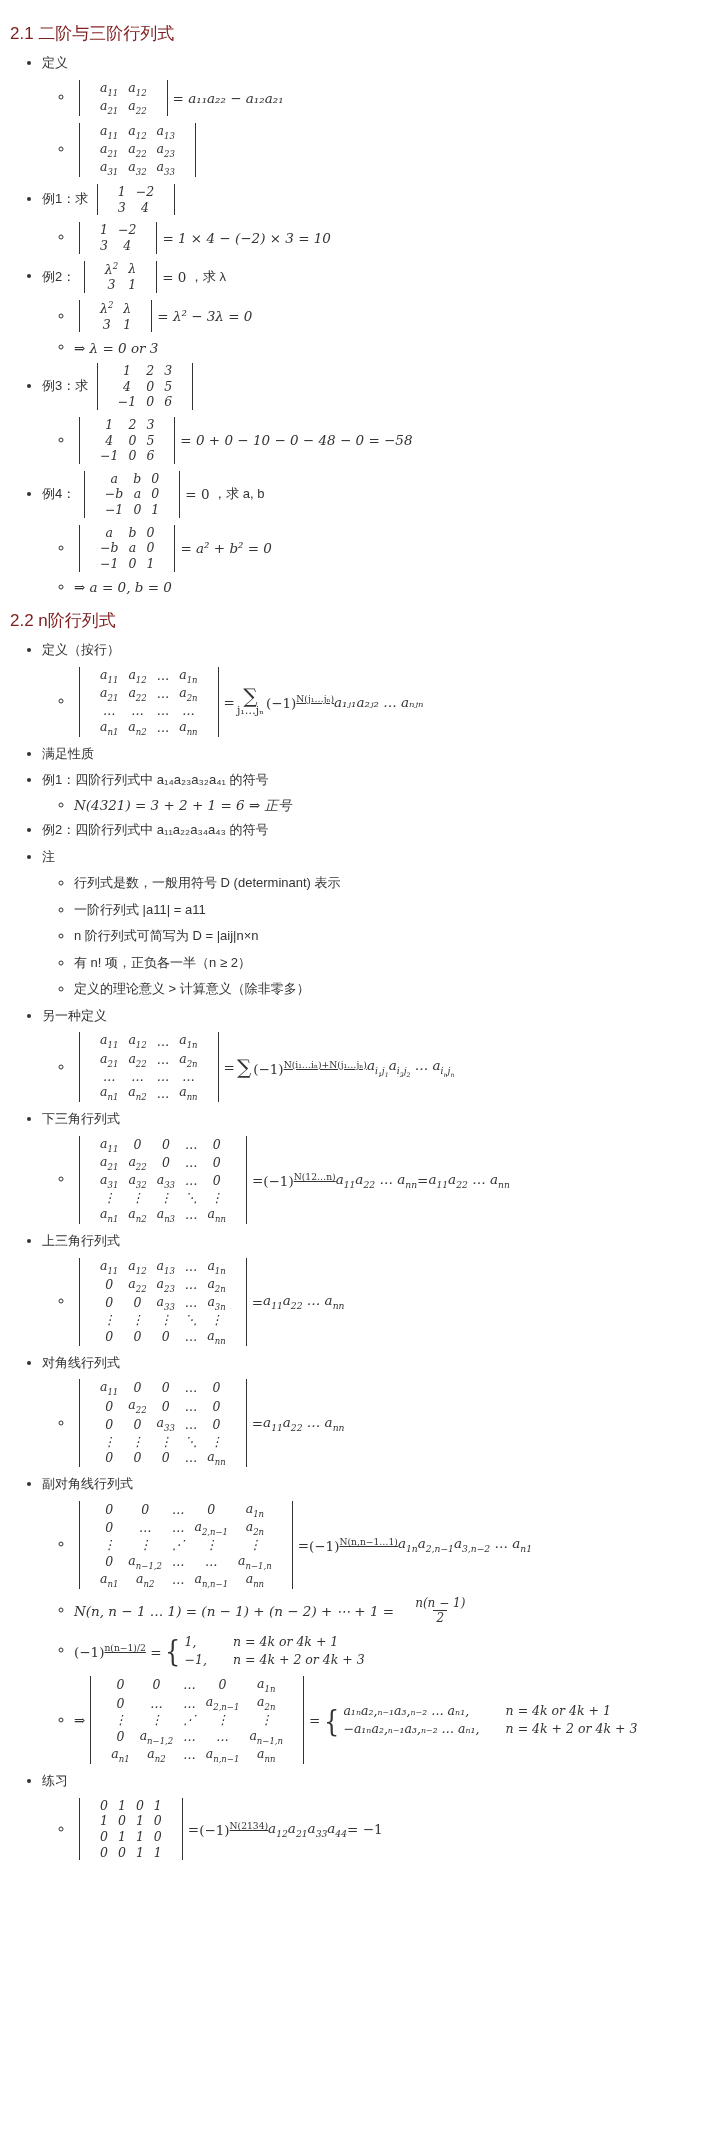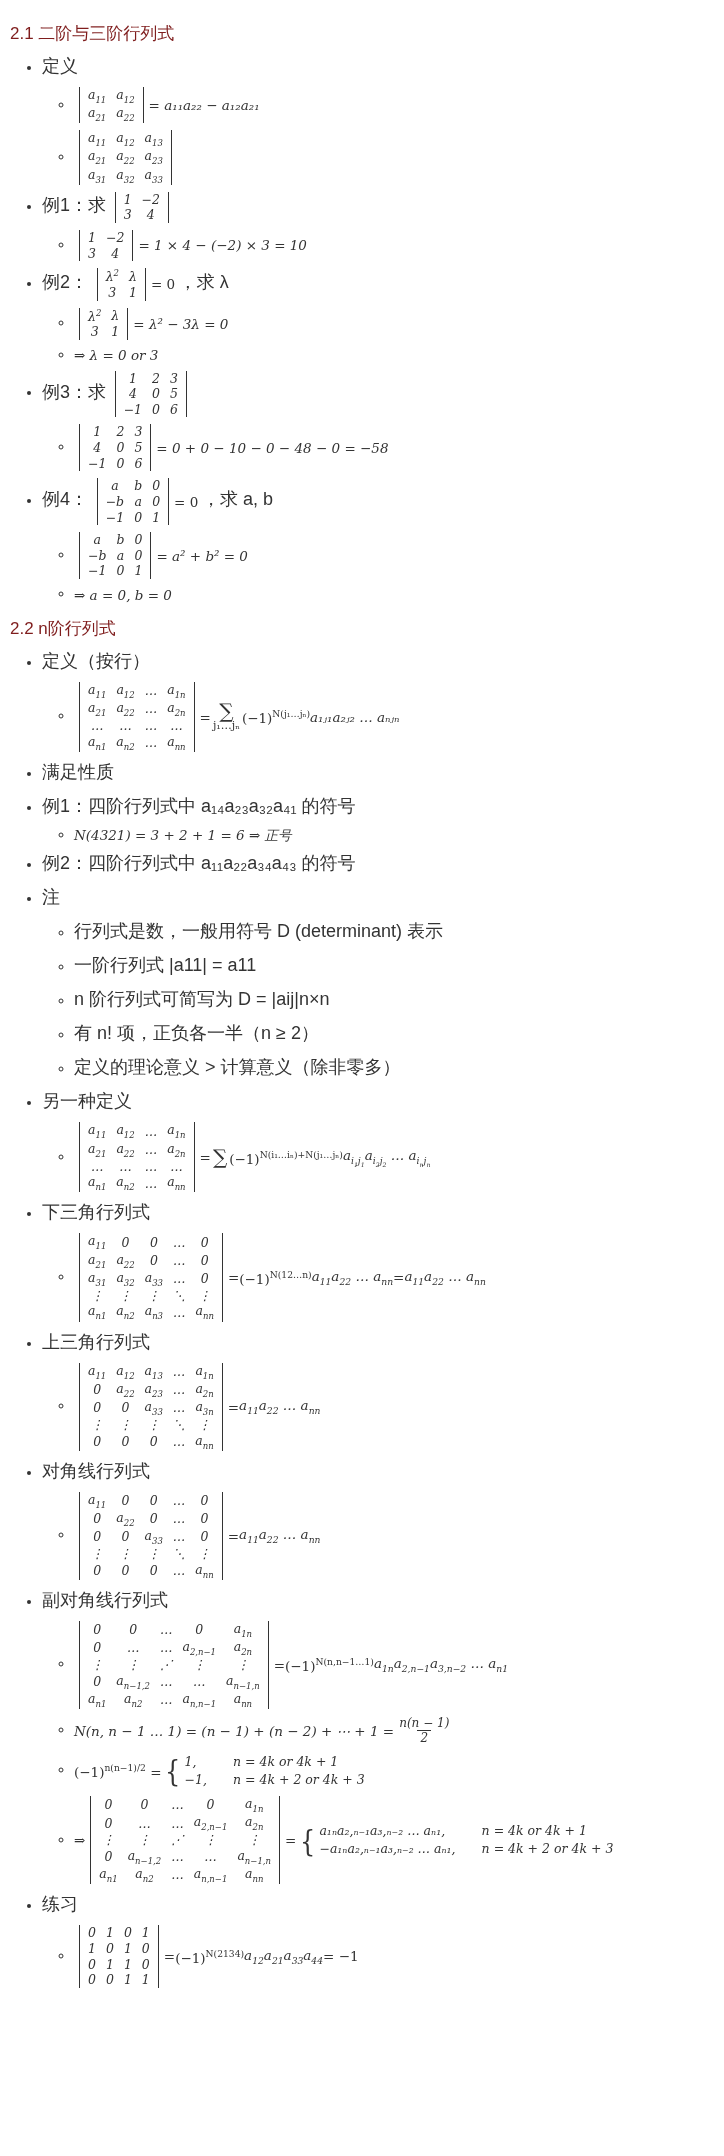--- a/index.html
+++ b/index.html
@@ -36,21 +36,21 @@
   }
   ul.lvl2 {
     margin: 4px 0 4px 0;
     padding-left: 32px;
     list-style-type: circle;
   }
   ul.lvl2 > li {
     margin: 7px 0;
   }
   .txt {
-    font-size: 18px;
+    font-size: 13px;
     line-height: 1.5;
   }
   
   .math {
     font-family: "DejaVu Serif", serif;
     font-style: italic;
     font-size: 13.5px;
     display: inline-flex;
     align-items: center;
     vertical-align: middle;
@@ -58,20 +58,21 @@
   }
   .math .up {
     font-style: normal;
   }
   
   .det {
     display: inline-flex;
     align-items: stretch;
     vertical-align: middle;
     margin: 0 2px;
+    gap: 12px;
   }
   .det .bar {
     width: 1px;
     background: #333;
     margin: 0 3px;
     align-self: stretch;
   }
   .det table {
     border-collapse: collapse;
     font-family: "DejaVu Serif", serif;
@@ -81,21 +82,21 @@
   .det td {
     padding: 0px 5px;
     text-align: center;
     white-space: nowrap;
     line-height: 1.25;
   }
   sub, sup {
     font-size: 0.68em;
     font-style: italic;
   }
-  .up sub, .up sup { font-style: normal; }
+  .up sub, .up sup { font-style: normal; text-decoration: underline; }
   
   .sum {
     display: inline-flex;
     flex-direction: column;
     align-items: center;
     font-style: normal;
     vertical-align: middle;
     margin: 0 2px;
   }
   .sum .big {
@@ -106,21 +107,21 @@
   .sum .lim {
     font-size: 11px;
     line-height: 1;
   }
   
   .frac {
     display: inline-flex;
     flex-direction: column;
     align-items: center;
     vertical-align: middle;
-    margin: 0 2px;
+    margin: 0 18px;
     font-size: 12px;
   }
   .frac .num { padding: 0 3px; line-height: 1.2; }
   .frac .den { padding: 0 3px; border-top: 1px solid #333; line-height: 1.2; }
   
   .cases {
     display: inline-flex;
     align-items: stretch;
     vertical-align: middle;
     margin: 0 2px;

